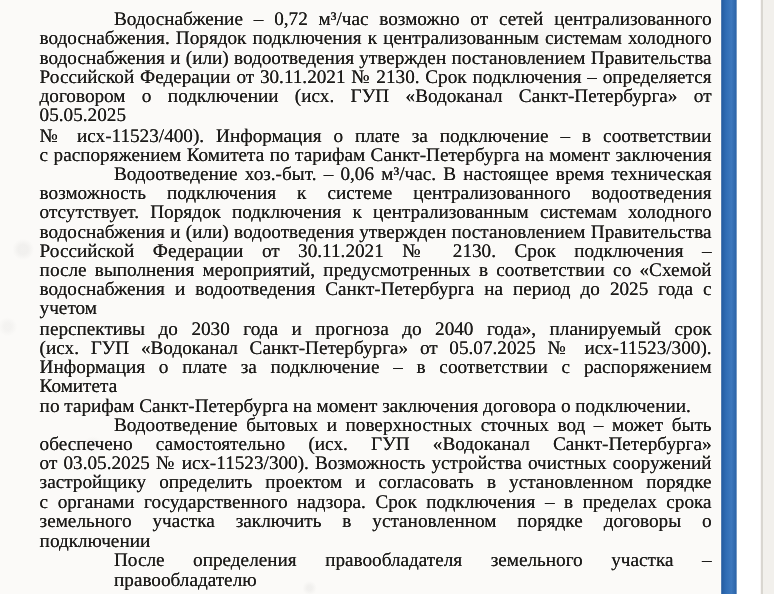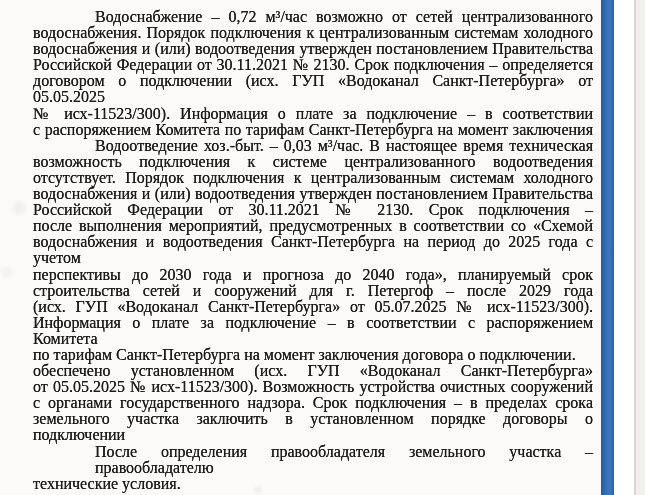--- a/index.html
+++ b/index.html
@@ -56,40 +56,41 @@
 
 <div class="scan-noise"></div>
 
 <div class="text-block">
     <div class="paragraph">
       <div class="line first">Водоснабжение – 0,72 м³/час возможно от сетей централизованного</div>
       <div class="line">водоснабжения. Порядок подключения к централизованным системам холодного</div>
       <div class="line">водоснабжения и (или) водоотведения утвержден постановлением Правительства</div>
       <div class="line">Российской Федерации от 30.11.2021 № 2130. Срок подключения – определяется</div>
       <div class="line">договором о подключении (исх. ГУП «Водоканал Санкт-Петербурга» от 05.05.2025</div>
-      <div class="line">№ исх-11523/300). Информация о плате за подключение – в соответствии</div>
+      <div class="line">№ исх-11523/400). Информация о плате за подключение – в соответствии</div>
       <div class="line">с распоряжением Комитета по тарифам Санкт-Петербурга на момент заключения</div>
     </div>
     <div class="paragraph">
-      <div class="line first">Водоотведение хоз.-быт. – 0,03 м³/час. В настоящее время техническая</div>
+      <div class="line first">Водоотведение хоз.-быт. – 0,06 м³/час. В настоящее время техническая</div>
       <div class="line">возможность подключения к системе централизованного водоотведения</div>
       <div class="line">отсутствует. Порядок подключения к централизованным системам холодного</div>
       <div class="line">водоснабжения и (или) водоотведения утвержден постановлением Правительства</div>
       <div class="line">Российской Федерации от 30.11.2021 № 2130. Срок подключения –</div>
       <div class="line">после выполнения мероприятий, предусмотренных в соответствии со «Схемой</div>
       <div class="line">водоснабжения и водоотведения Санкт-Петербурга на период до 2025 года с учетом</div>
       <div class="line">перспективы до 2030 года и прогноза до 2040 года», планируемый срок</div>
-      <div class="line">строительства сетей и сооружений для г. Петергоф – после 2029 года</div>
       <div class="line">(исх. ГУП «Водоканал Санкт-Петербурга» от 05.07.2025 № исх-11523/300).</div>
       <div class="line">Информация о плате за подключение – в соответствии с распоряжением Комитета</div>
       <div class="line end">по тарифам Санкт-Петербурга на момент заключения договора о подключении.</div>
     </div>
     <div class="paragraph">
-      <div class="line">обеспечено установленном (исх. ГУП «Водоканал Санкт-Петербурга»</div>
-      <div class="line">от 05.05.2025 № исх-11523/300). Возможность устройства очистных сооружений</div>
+      <div class="line first">Водоотведение бытовых и поверхностных сточных вод – может быть</div>
+      <div class="line">обеспечено самостоятельно (исх. ГУП «Водоканал Санкт-Петербурга»</div>
+      <div class="line">от 03.05.2025 № исх-11523/300). Возможность устройства очистных сооружений</div>
+      <div class="line">застройщику определить проектом и согласовать в установленном порядке</div>
       <div class="line">с органами государственного надзора. Срок подключения – в пределах срока</div>
     </div>
     <div class="paragraph">
       <div class="line">земельного участка заключить в установленном порядке договоры о подключении</div>
       <div class="line first">После определения правообладателя земельного участка – правообладателю</div>
       <div class="line end">технические условия.</div>
     </div>
   </div>
 
 <div class="edge-stripe"></div>

